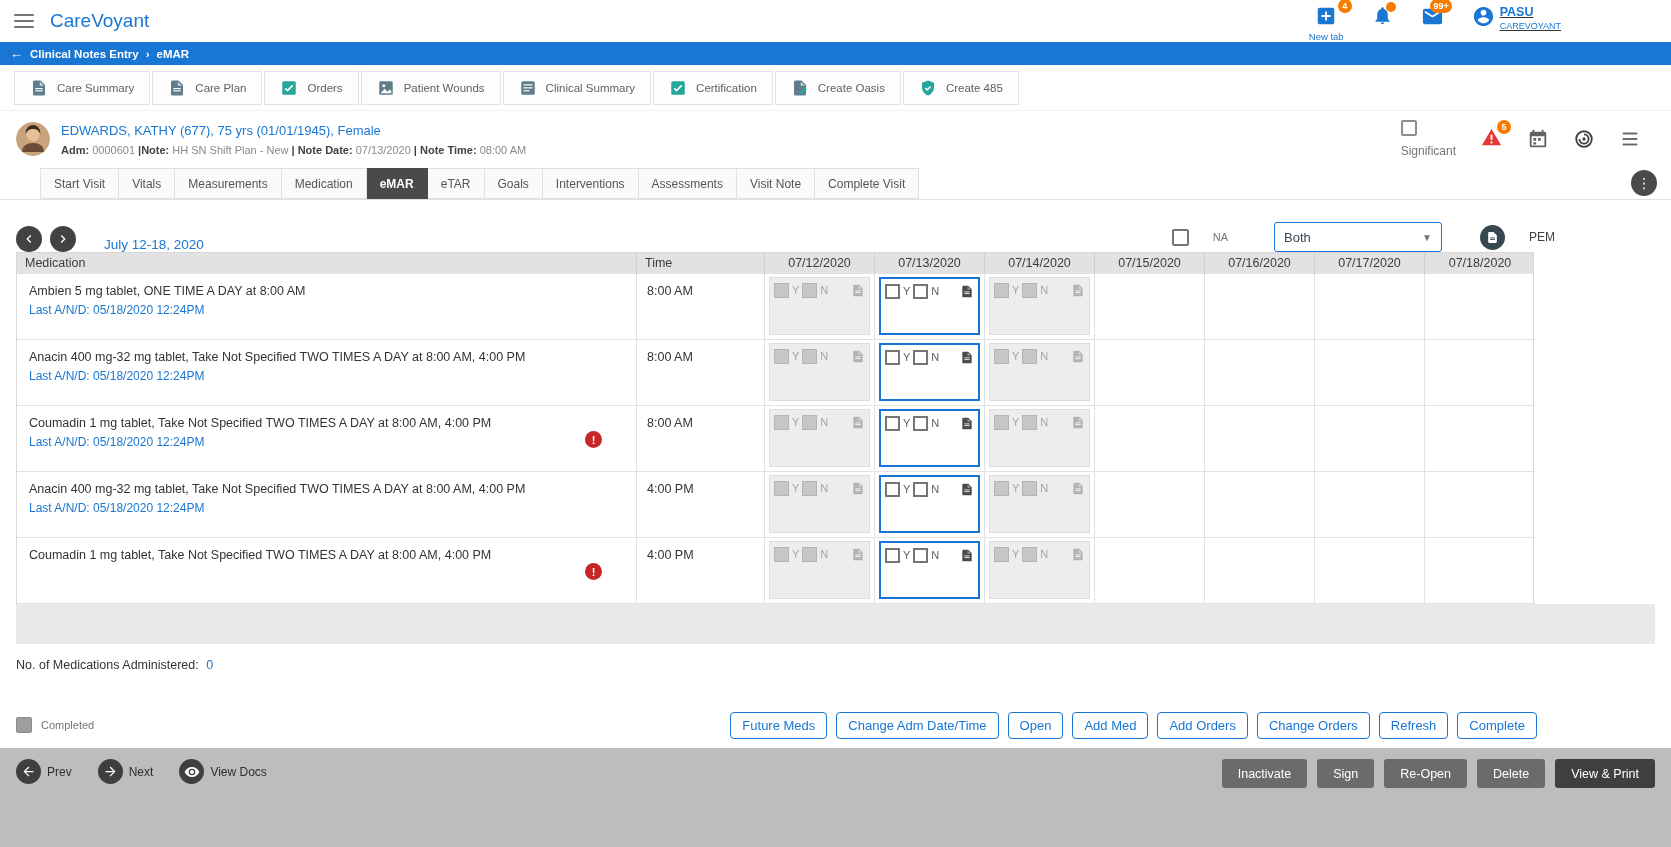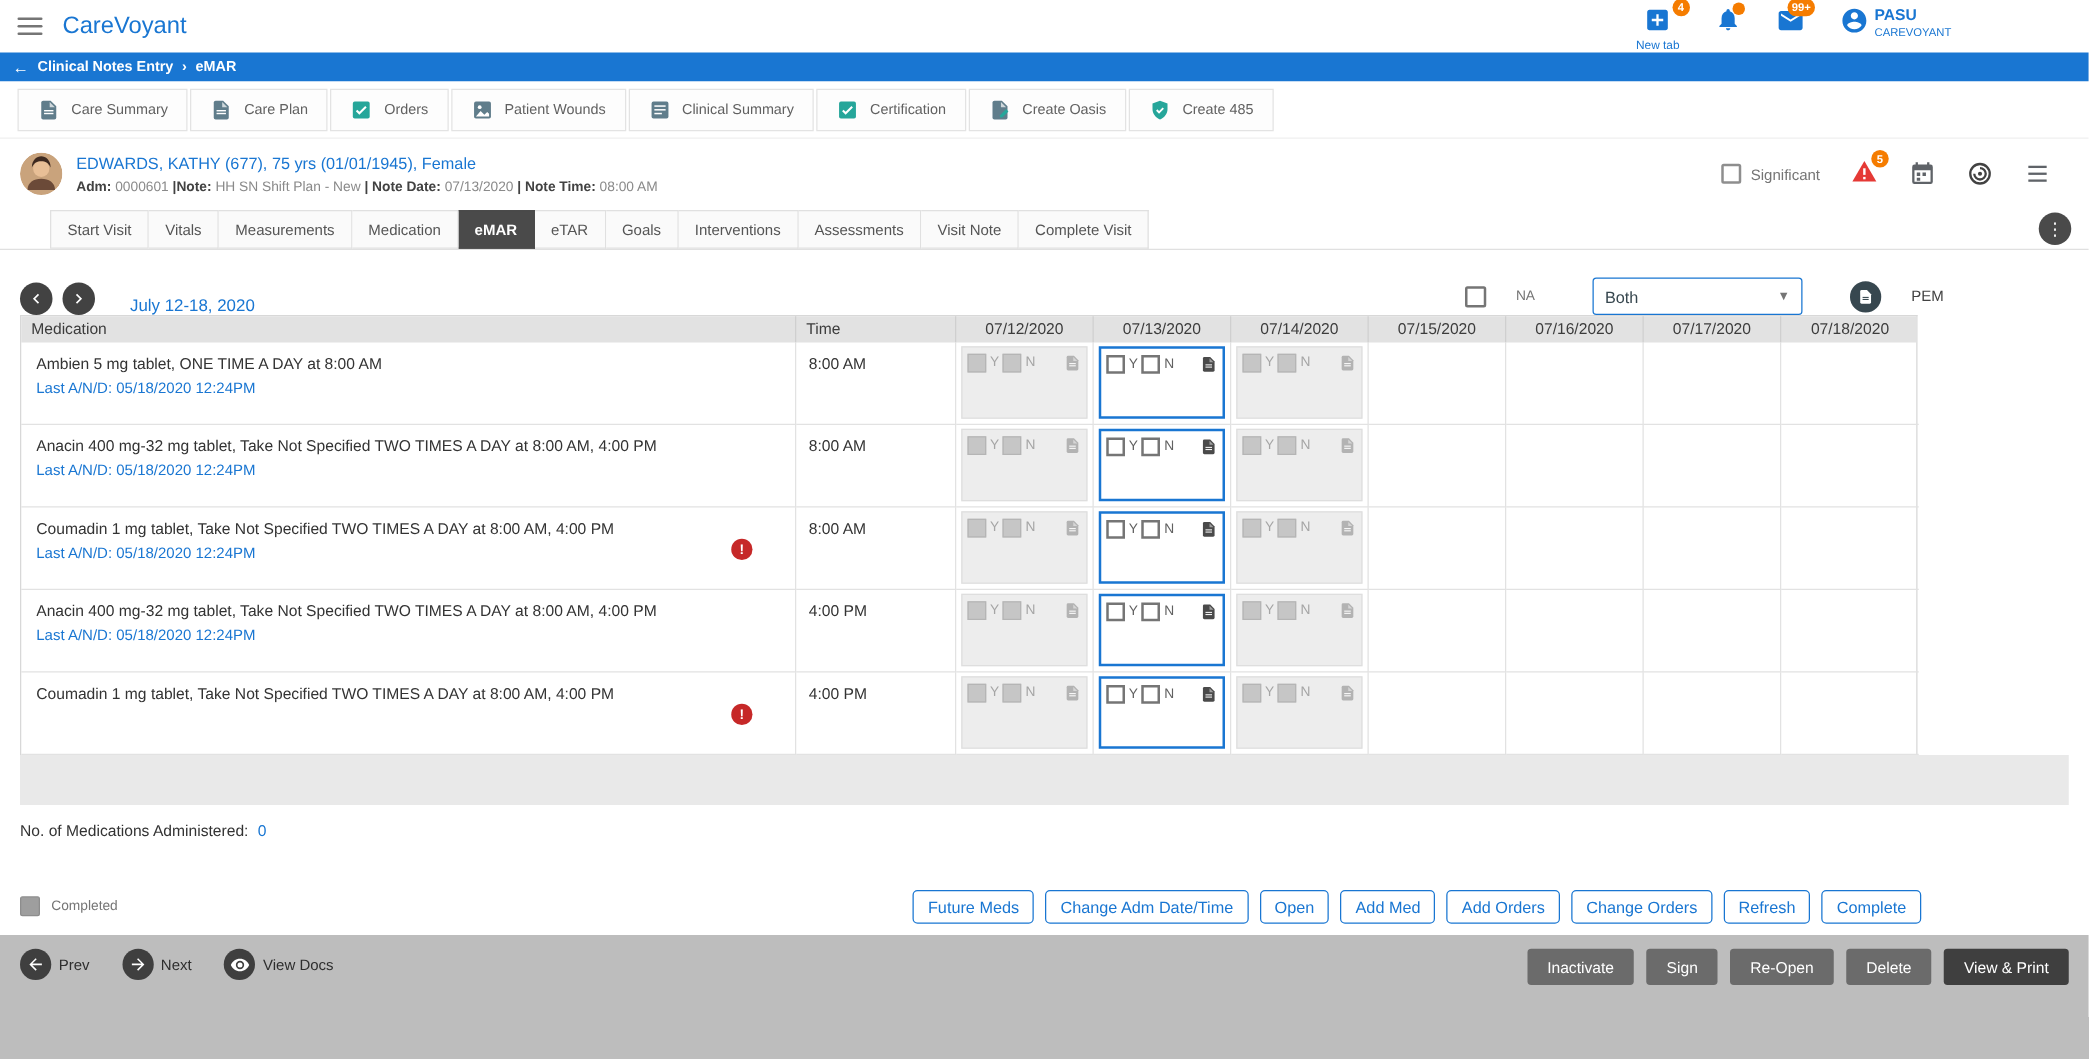--- a/index.html
+++ b/index.html
@@ -13,21 +13,21 @@
   .topbar-left { display:flex; align-items:center; }
   .hamburger { width:20px; height:14px; display:flex; flex-direction:column; justify-content:space-between; cursor:pointer; }
   .hamburger span { height:2px; background:#757575; border-radius:1px; }
   .app-title { color:#1976d2; font-size:19px; font-weight:500; margin-left:16px; }
   .topbar-right { display:flex; align-items:flex-start; gap:28px; padding-right:110px; padding-top:5px; }
   .icon-stack { position:relative; display:flex; flex-direction:column; align-items:center; cursor:pointer; }
   .icon-stack .under-label { font-size:9.5px; color:#1976d2; margin-top:1px; }
   .badge { position:absolute; top:-6px; right:-8px; background:#f57c00; color:#fff; border-radius:9px; font-size:9px; min-width:14px; height:14px; line-height:14px; text-align:center; padding:0 3px; font-weight:bold; }
   .badge.dot { min-width:10px; height:10px; top:-3px; right:-3px; padding:0; }
   .user-chip { display:flex; align-items:flex-start; gap:5px; cursor:pointer; }
-  .user-text { display:flex; flex-direction:column; }
+  .user-text { display:flex; flex-direction:column;text-decoration:underline; }
   .user-name { color:#1976d2; font-size:12.5px; font-weight:bold; }
   .user-org { color:#1976d2; font-size:9px; margin-top:2px; }
 
   
   .breadcrumb { height:23px; flex:0 0 23px; background:#1976d2; color:#fff; display:flex; align-items:center; gap:7px; padding-left:10px; font-size:11.5px; font-weight:bold; }
   .crumb-back { cursor:pointer; font-size:13px; line-height:1; }
 
   
   .toolbar { height:46px; flex:0 0 46px; display:flex; align-items:center; padding:0 14px; gap:2px; border-bottom:1px solid #f0f0f0; }
   .tb-btn { display:flex; align-items:center; gap:9px; border:1px solid #e3e3e3; background:#fdfdfd; height:34px; padding:0 15px; font-size:11.5px; color:#616161; cursor:pointer; }
@@ -35,21 +35,21 @@
 
   
   .patientbar { height:56px; flex:0 0 56px; display:flex; align-items:center; padding:0 16px; }
   .avatar { width:34px; height:34px; border-radius:50%; overflow:hidden; flex:0 0 34px; }
   .patient-info { margin-left:11px; flex:1; }
   .patient-name { color:#1976d2; font-size:13px; margin-bottom:6px; cursor:pointer; }
   .patient-details { font-size:11px; color:#8a8a8a; }
   .patient-details .pd-label { color:#424242; font-weight:bold; }
   .patient-right { display:flex; align-items:center; gap:24px; padding-right:14px; }
   .checkbox { width:16px; height:16px; border:2px solid #8e8e8e; border-radius:2px; background:#fff; cursor:pointer; }
-  .sig-wrap { display:flex; align-items:flex-end; gap:8px; }
+  .sig-wrap { display:flex; align-items:flex-start; gap:8px;flex-direction:column; }
   .sig-label { font-size:12px; color:#757575; }
   .warn-wrap { position:relative; display:flex; }
   .pb-icon { display:flex; cursor:pointer; }
 
   
   .tabbar { height:33px; flex:0 0 33px; display:flex; align-items:flex-end; padding-left:40px; position:relative; border-bottom:1px solid #e0e0e0; }
   .tab { padding:8px 13px 7px; border:1px solid #e0e0e0; border-left:none; background:#fafafa; font-size:12px; color:#555; cursor:pointer; white-space:nowrap; }
   .tab:first-child { border-left:1px solid #e0e0e0; }
   .tab.active { background:#4a4a4a; color:#fff; border-color:#4a4a4a; font-weight:bold; }
   .more-circle { position:absolute; right:14px; top:3px; width:26px; height:26px; border-radius:50%; background:#4a4a4a; color:#fff; display:flex; align-items:center; justify-content:center; font-size:14px; cursor:pointer; }

